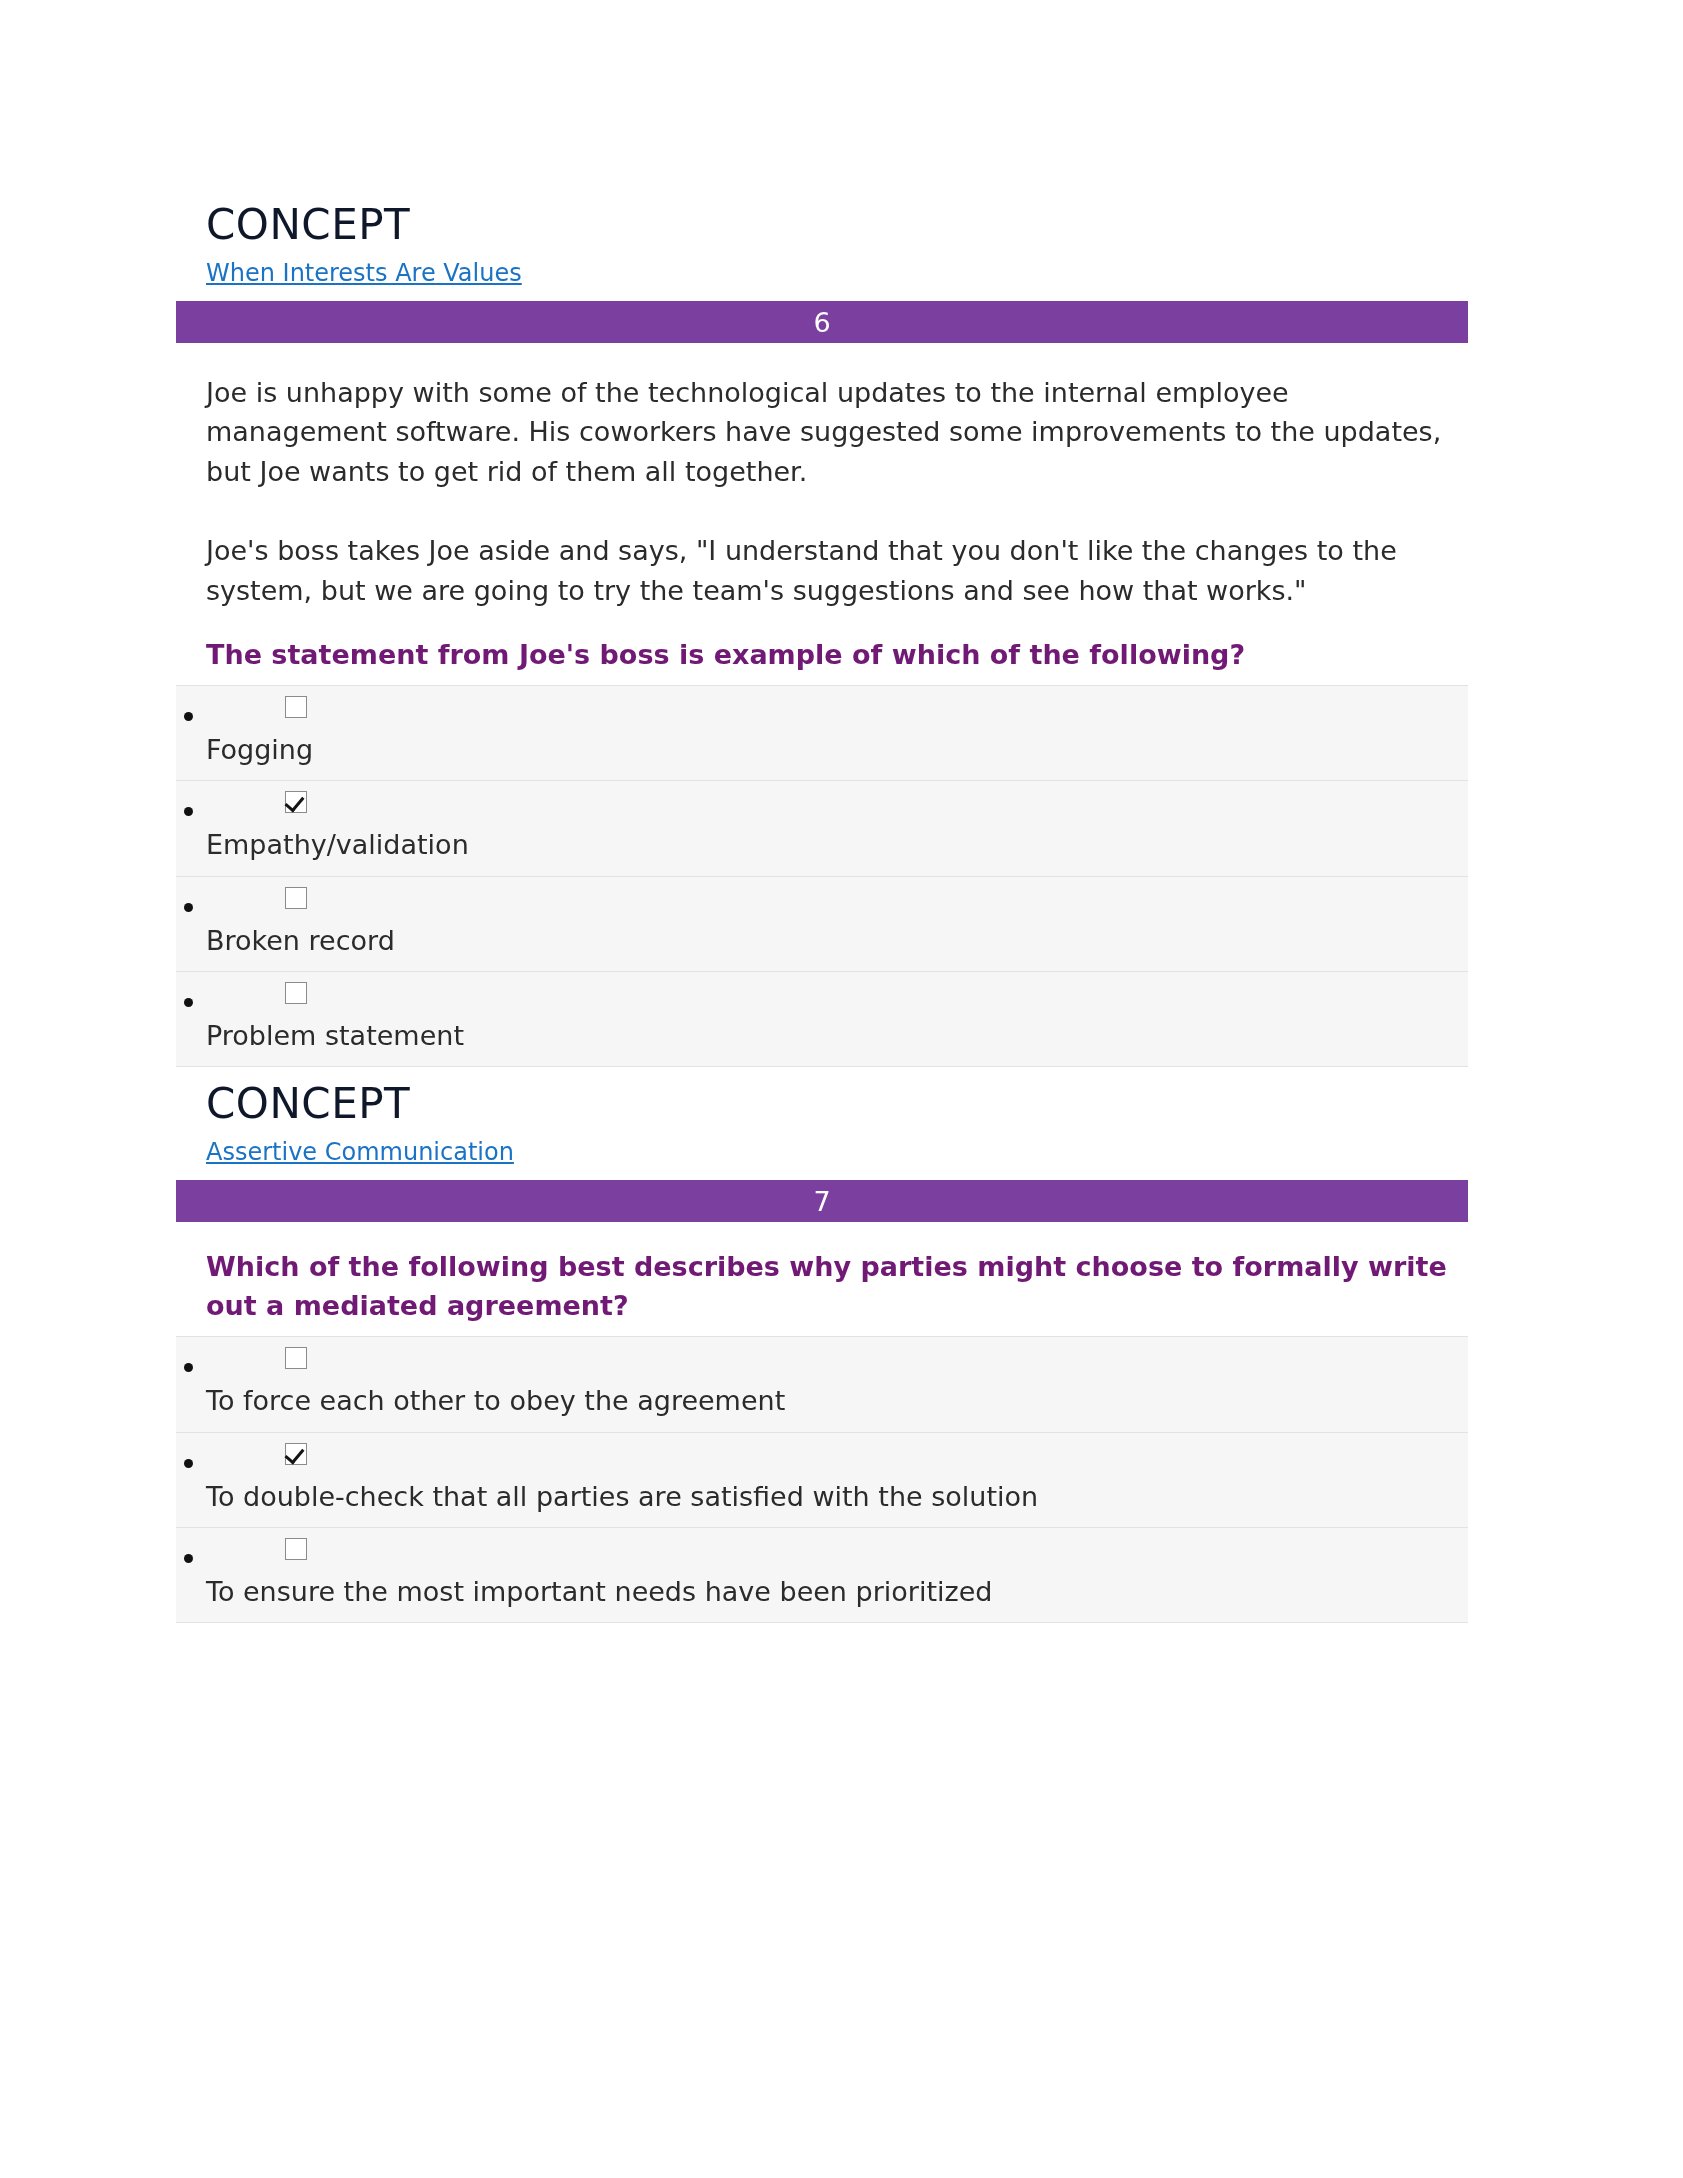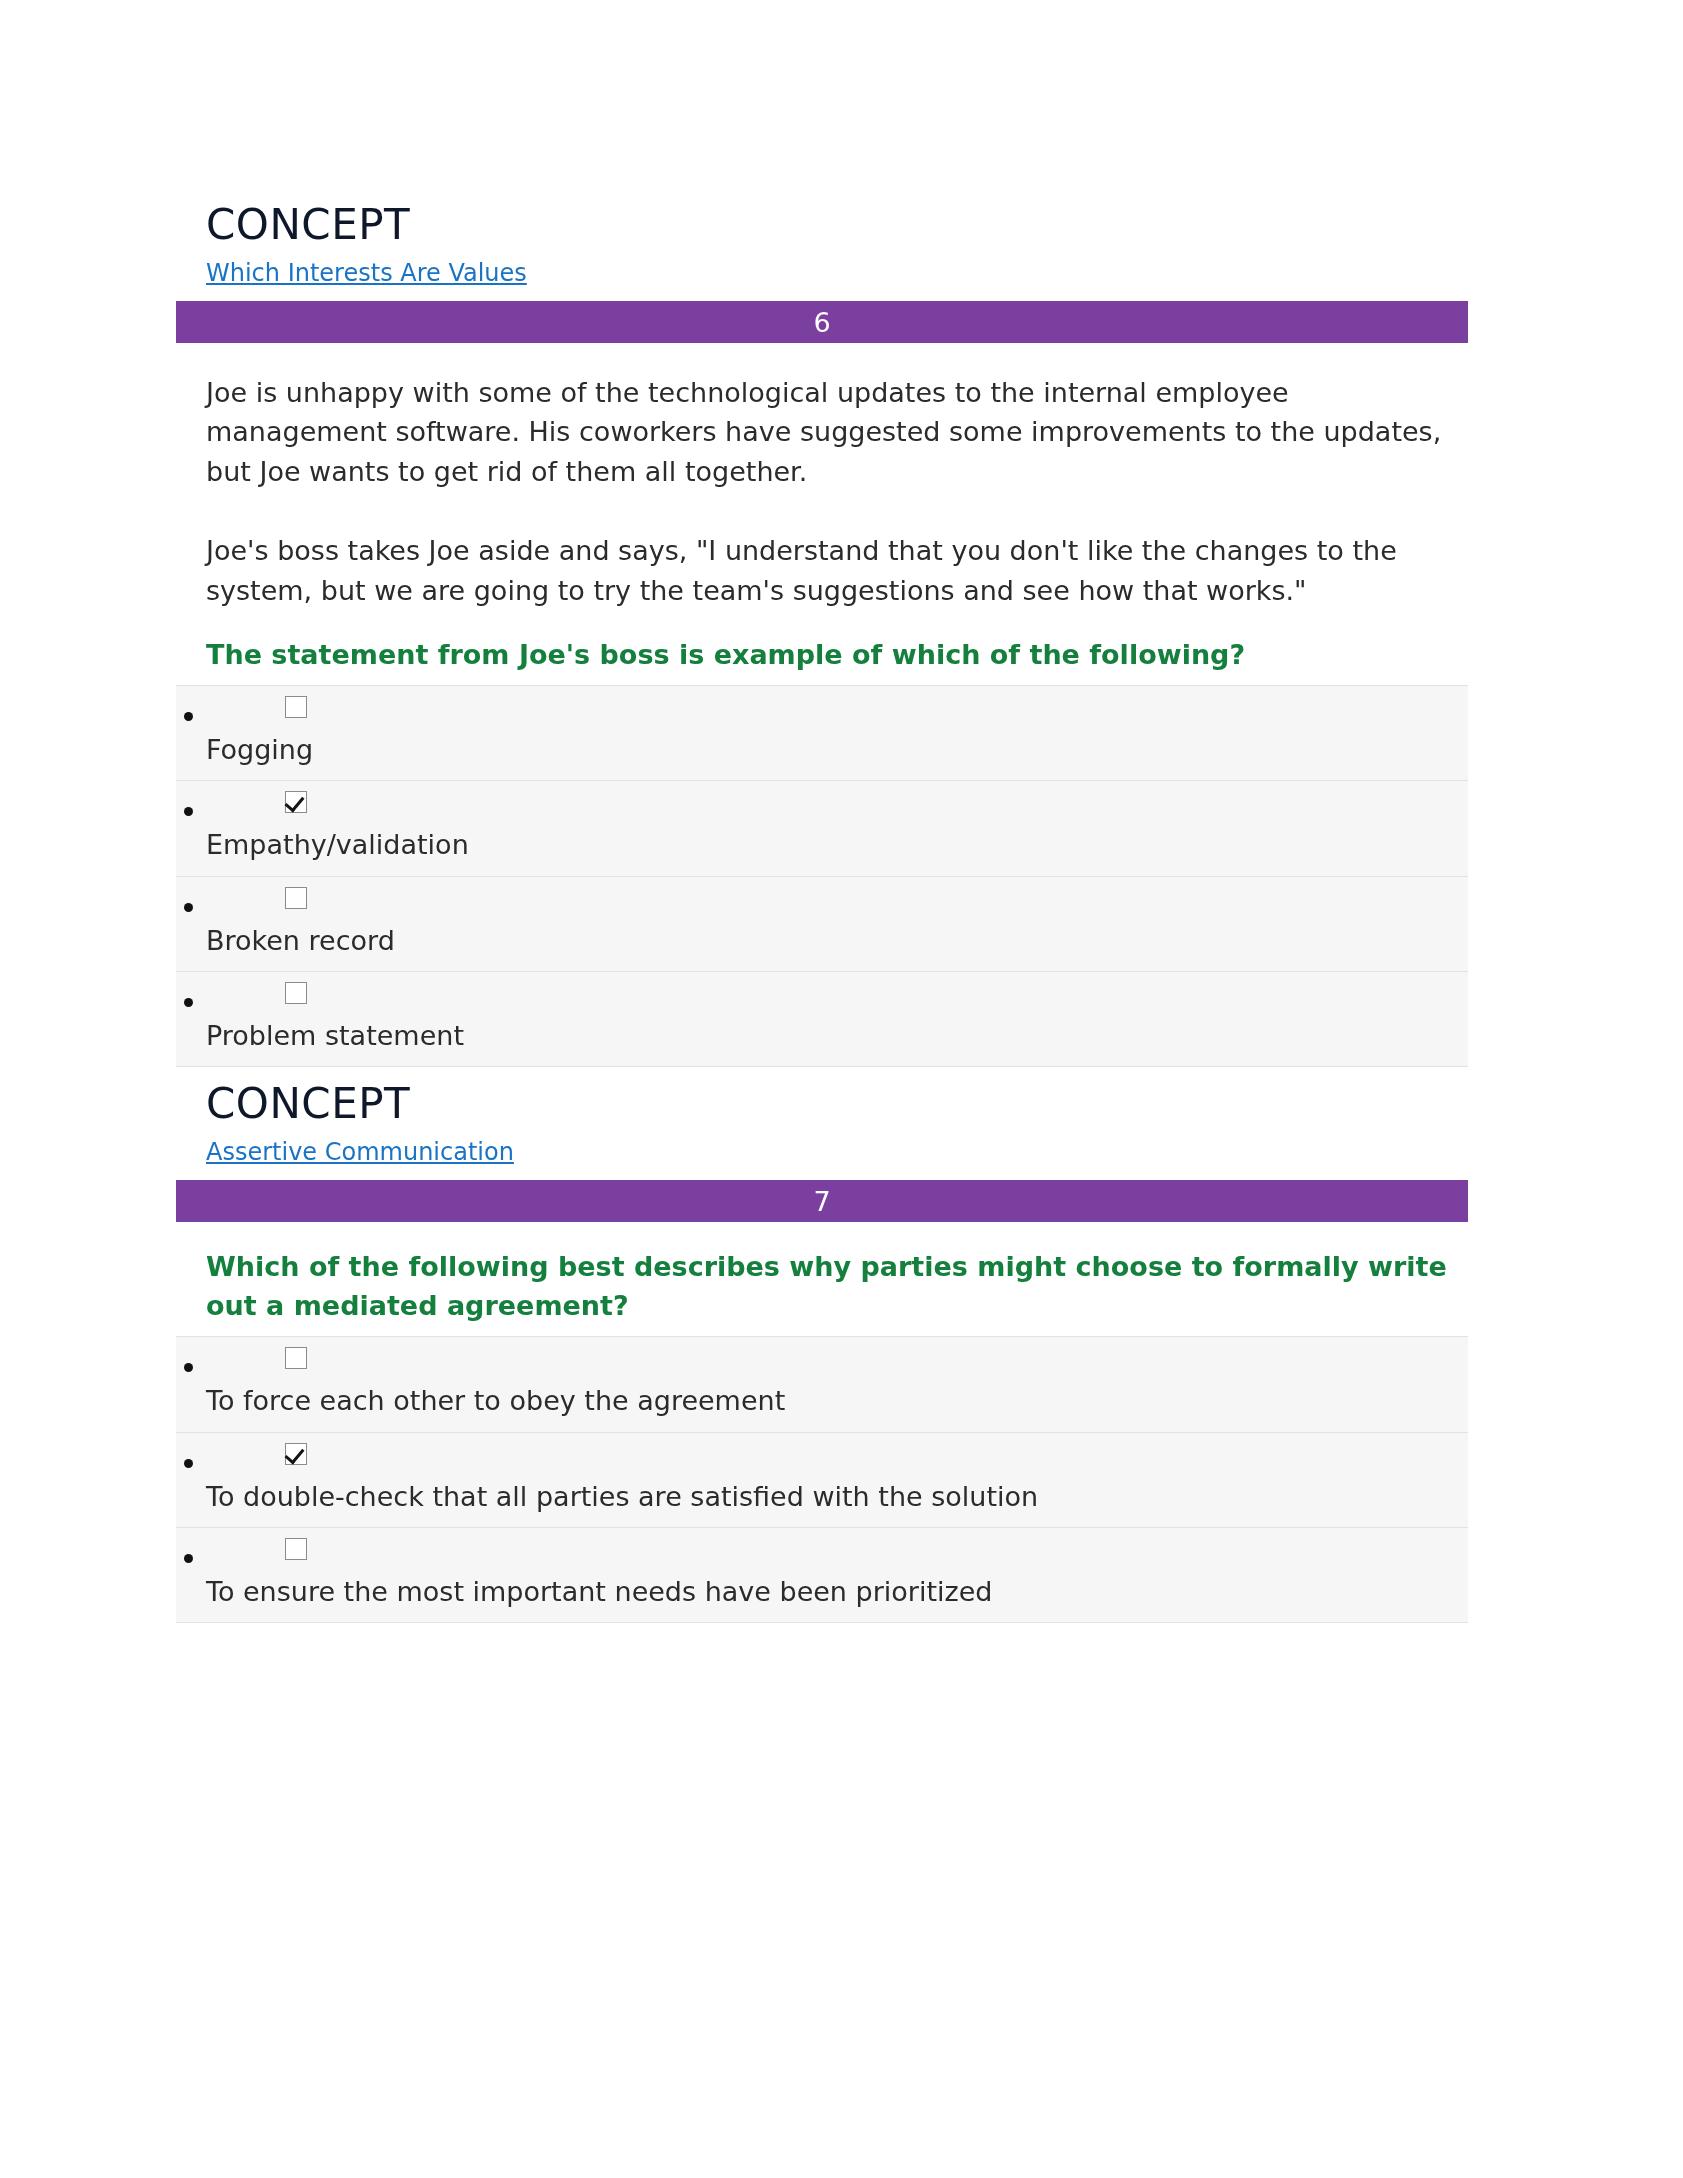--- a/index.html
+++ b/index.html
@@ -114,36 +114,36 @@
     max-width: 1242px;
   }
   .para.spaced {
     margin-top: 40px;
   }
   .question-bold {
     margin: 26px 0 0 30px;
     font-size: 27px;
     font-weight: bold;
     line-height: 1.44;
-    color: #15803d;
+    color: #701a75;
     max-width: 1247px;
   }
   .gap-sm { height: 10px; }
 </style>
 </head>
 <body>
 
 <div class="page">
   <div class="content">
 
     
 
     
     <div class="concept-heading">CONCEPT</div>
-    <a class="concept-link" href="#">Which Interests Are Values</a>
+    <a class="concept-link" href="#">When Interests Are Values</a>
 
     
     <div class="qnum-banner">
       <span>6</span>
     </div>
 
     <p class="para">Joe is unhappy with some of the technological updates to the internal employee management software. His coworkers have suggested some improvements to the updates, but Joe wants to get rid of them all together.</p>
     <p class="para spaced">Joe's boss takes Joe aside and says, "I understand that you don't like the changes to the system, but we are going to try the team's suggestions and see how that works."</p>
     <p class="question-bold">The statement from Joe's boss is example of which of the following?</p>
 

